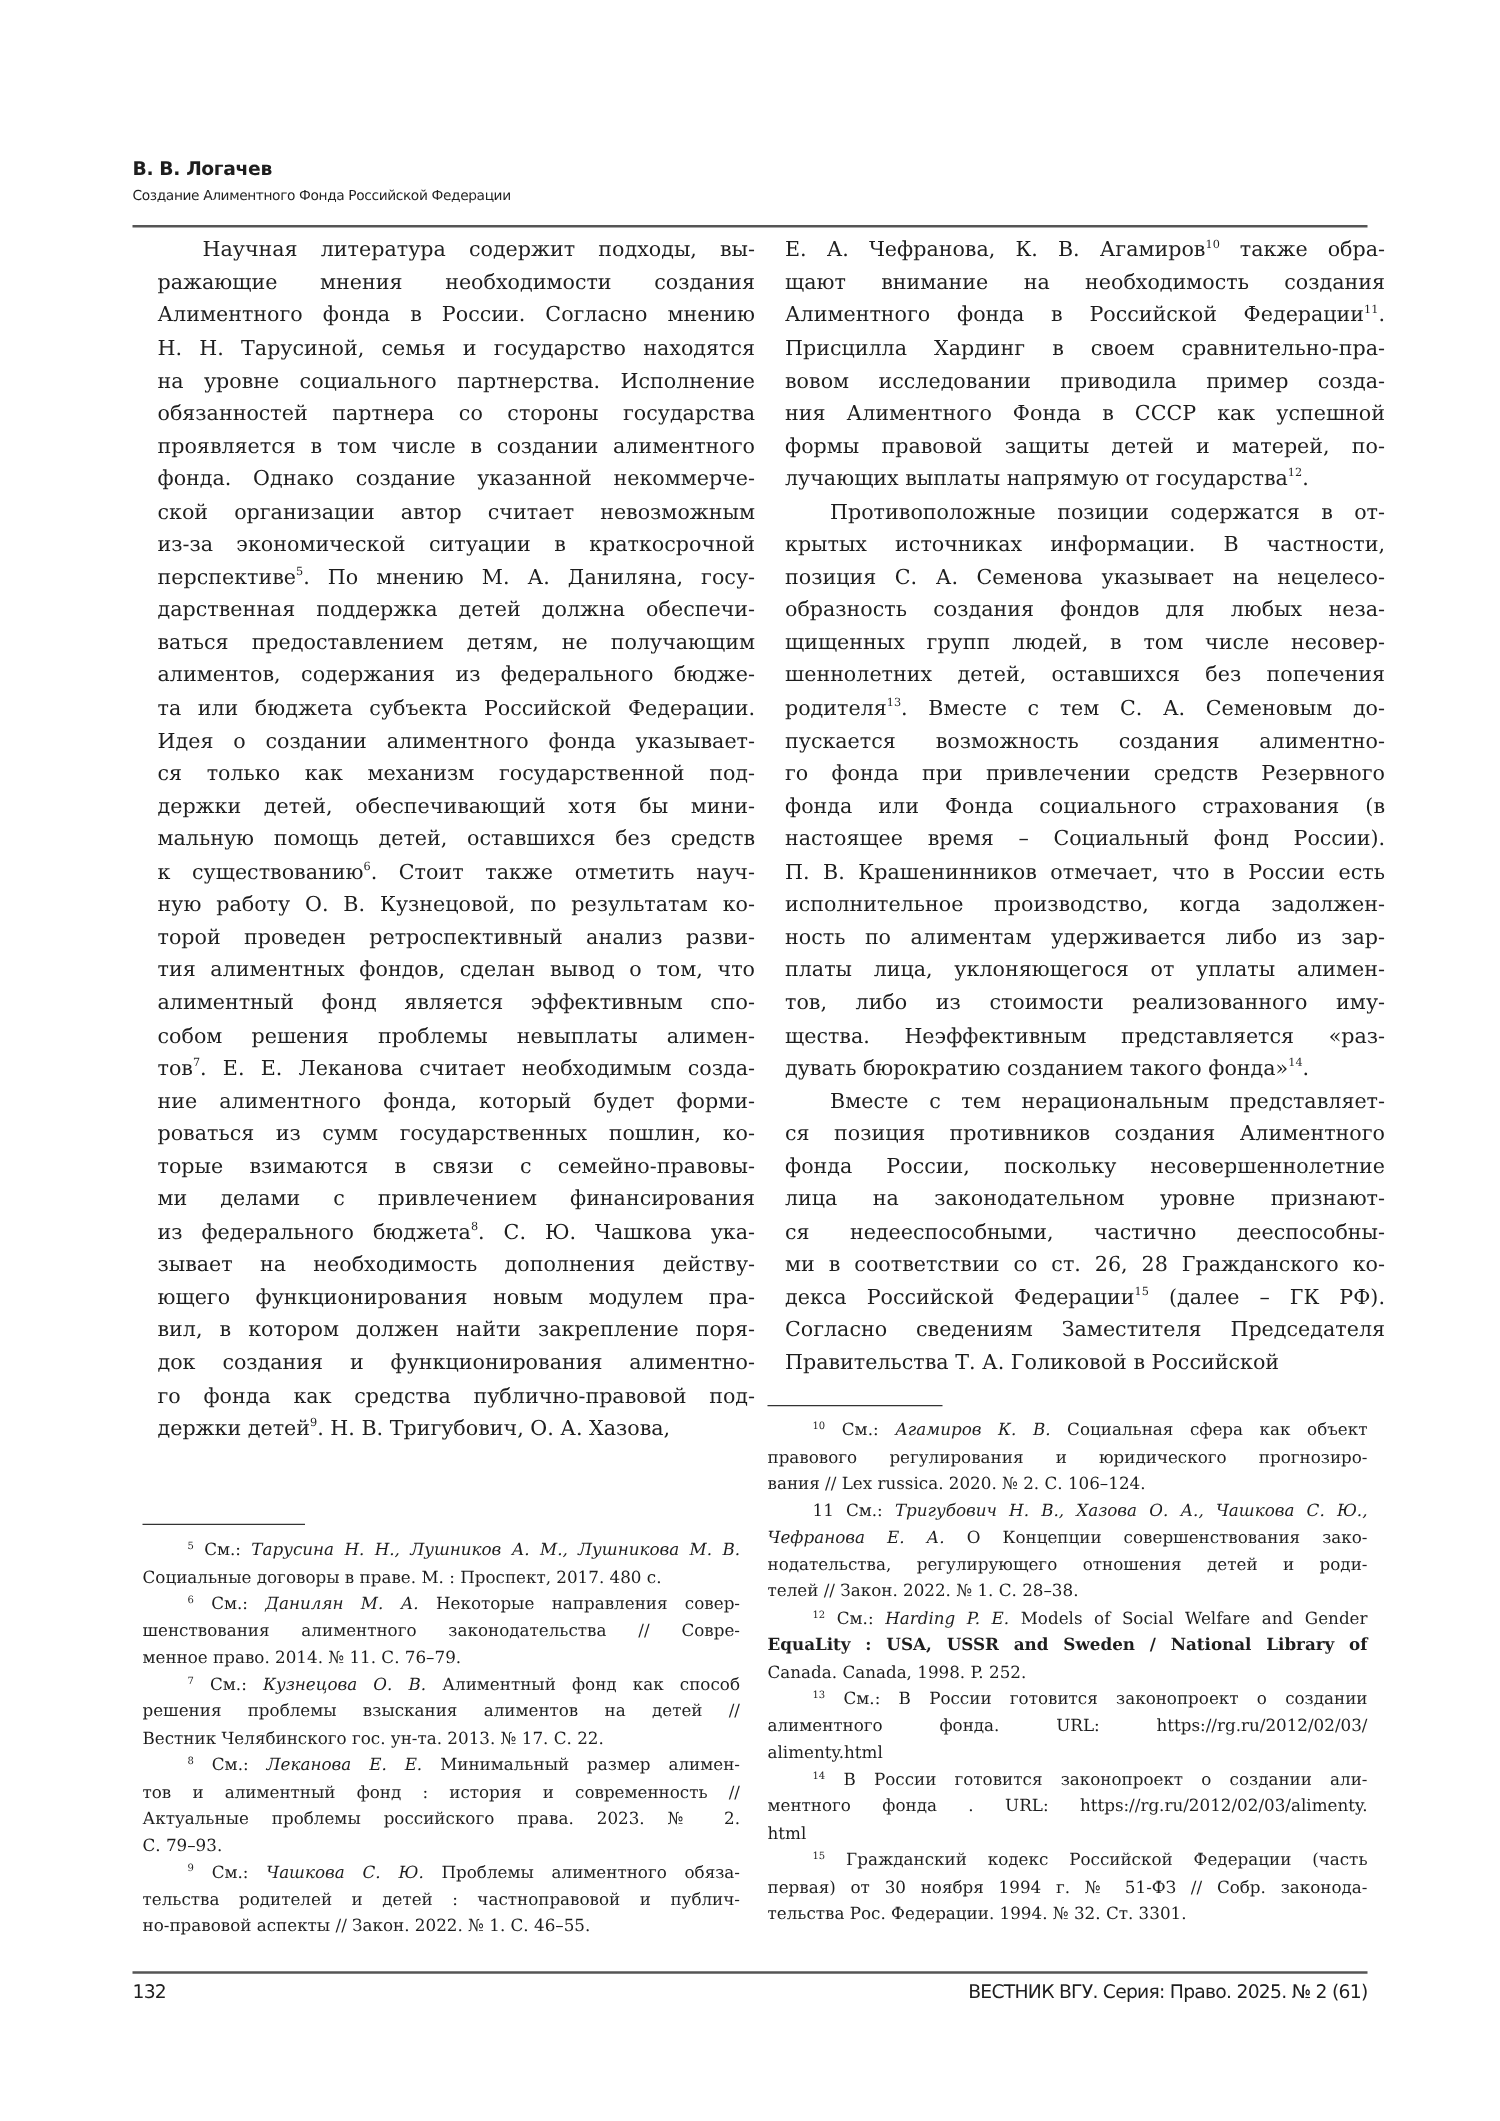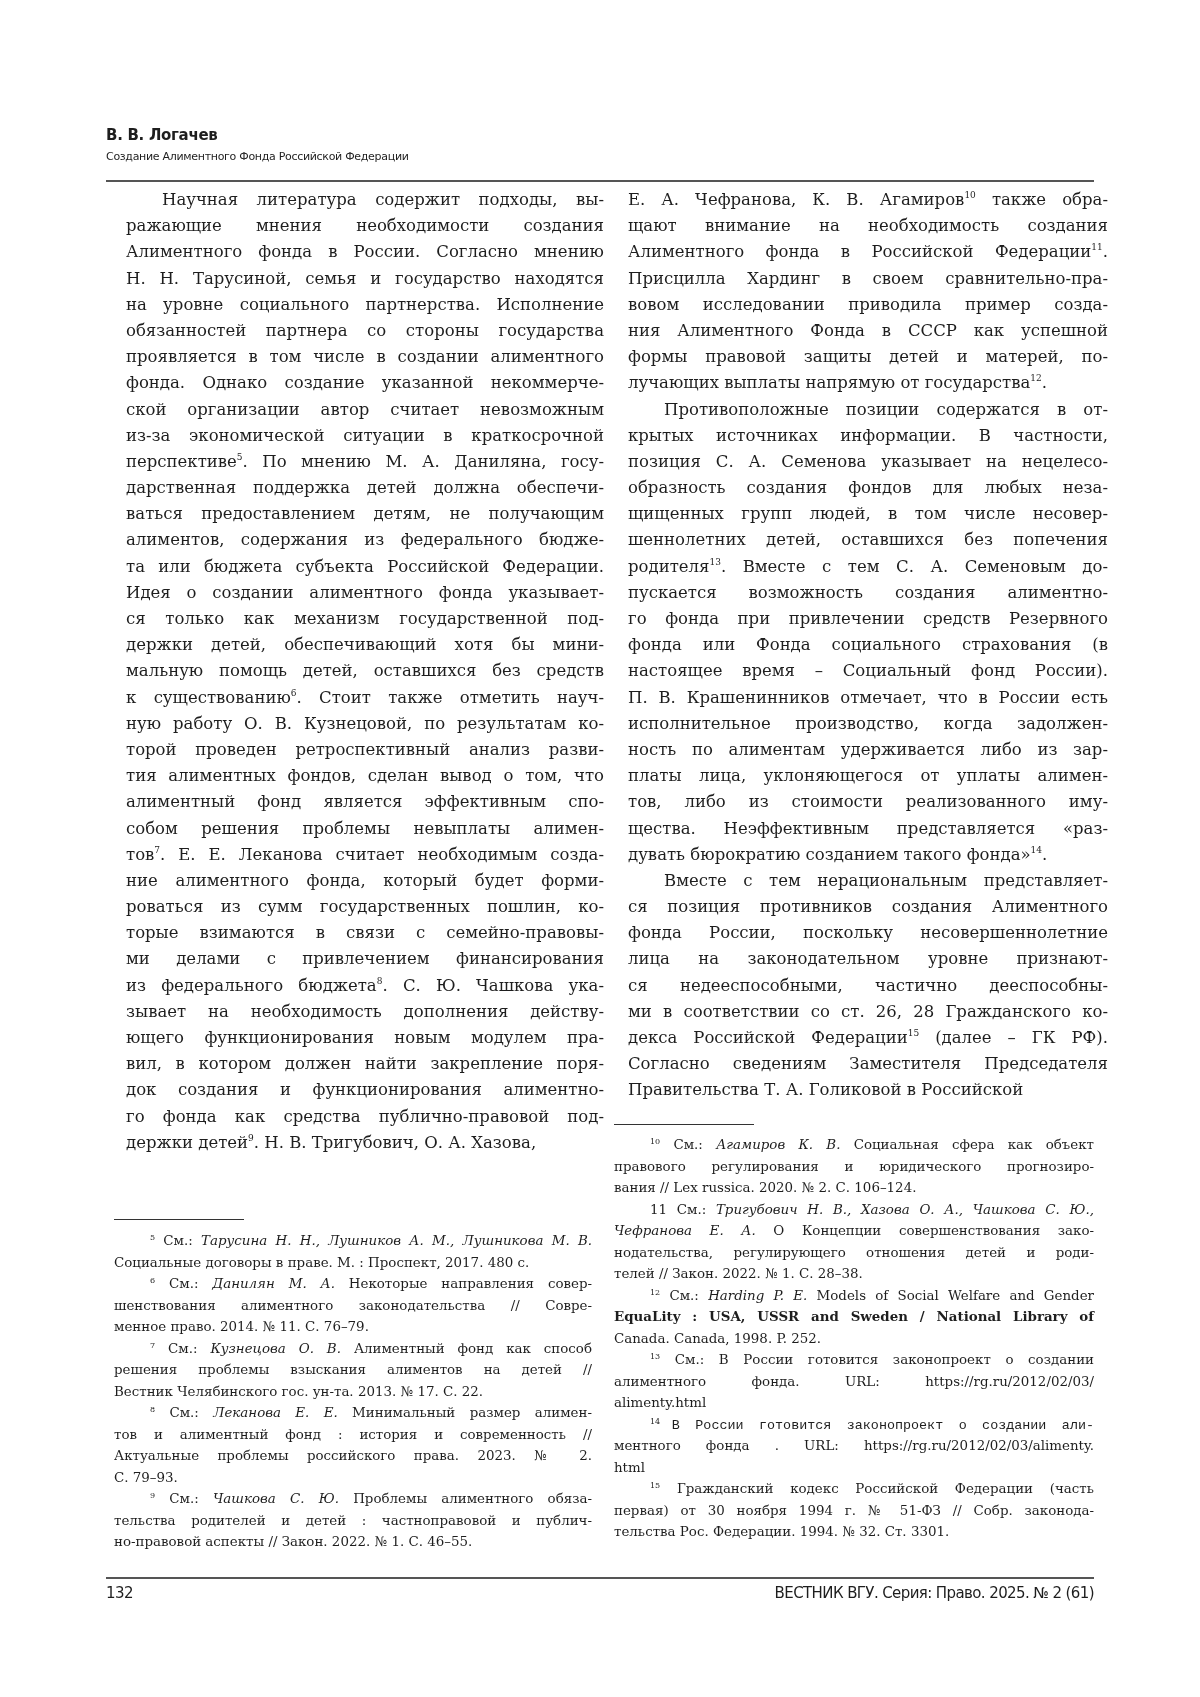--- a/index.html
+++ b/index.html
@@ -138,21 +138,21 @@
     <span class="line indent"><span style="white-space: pre;">11 См.: </span><i>Тригубович Н. В., Хазова О. А., Чашкова С. Ю.,</i></span>
     <span class="line"><i>Чефранова Е. А.</i><span style="white-space: pre;"> О Концепции совершенствования зако-</span></span>
     <span class="line"><span style="white-space: pre;">нодательства, регулирующего отношения детей и роди-</span></span>
     <span class="line last"><span style="white-space: pre; margin-top: 44px;">телей // Закон. 2022. № 1. С. 28–38.</span></span>
     <span class="line indent"><sup>12</sup><span style="white-space: pre;"> См.: </span><i>Harding P. E.</i><span style="white-space: pre;"> Models of Social Welfare and Gender</span></span>
     <span class="line"><span style="white-space: pre; font-weight: bold;">EquaLity : USA, USSR and Sweden / National Library of</span></span>
     <span class="line last"><span style="white-space: pre;">Canada. Canada, 1998. P. 252.</span></span>
     <span class="line indent"><sup>13</sup><span style="white-space: pre;"> См.: </span><span style="white-space: pre;">В России готовится законопроект о создании</span></span>
     <span class="line"><span style="white-space: pre;">алиментного фонда. URL: https://rg.ru/2012/02/03/</span></span>
     <span class="line last"><span style="white-space: pre;">alimenty.html</span></span>
-    <span class="line indent"><sup>14</sup><span style="white-space: pre;"> </span><span style="white-space: pre; font-family: Liberation Mono, monospace;">В России готовится законопроект о создании али-</span></span>
+    <span class="line indent"><sup>14</sup><span style="white-space: pre;"> </span><span style="white-space: pre;">В России готовится законопроект о создании али-</span></span>
     <span class="line"><span style="white-space: pre;">ментного фонда . URL: https://rg.ru/2012/02/03/alimenty.</span></span>
     <span class="line last"><span style="white-space: pre;">html</span></span>
     <span class="line indent"><sup>15</sup><span style="white-space: pre;"> </span><span style="white-space: pre;">Гражданский кодекс Российской Федерации (часть</span></span>
     <span class="line"><span style="white-space: pre;">первая) от 30 ноября 1994 г. № 51-ФЗ // Собр. законода-</span></span>
     <span class="line last"><span style="white-space: pre;">тельства Рос. Федерации. 1994. № 32. Ст. 3301.</span></span>
   </div>
 
 <div class="rule-bottom"></div>
 <div class="footer">
   <span>132</span>

